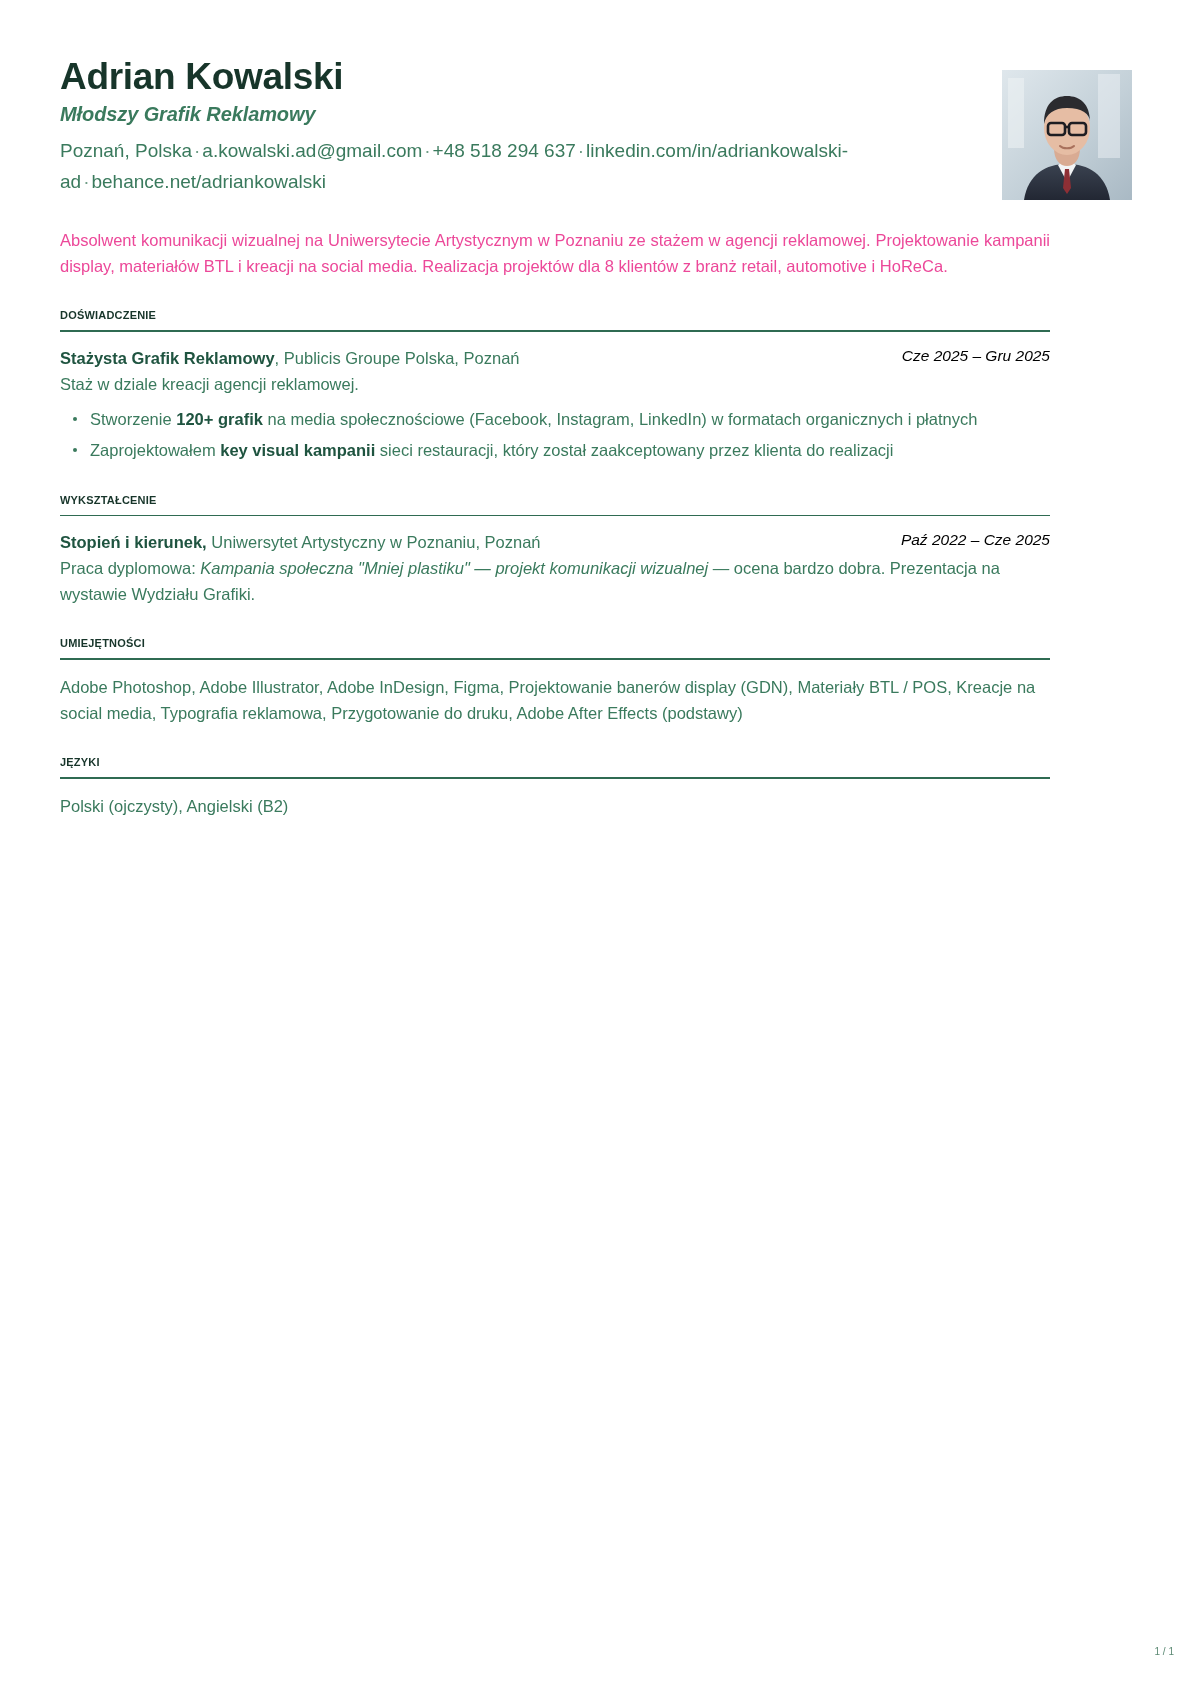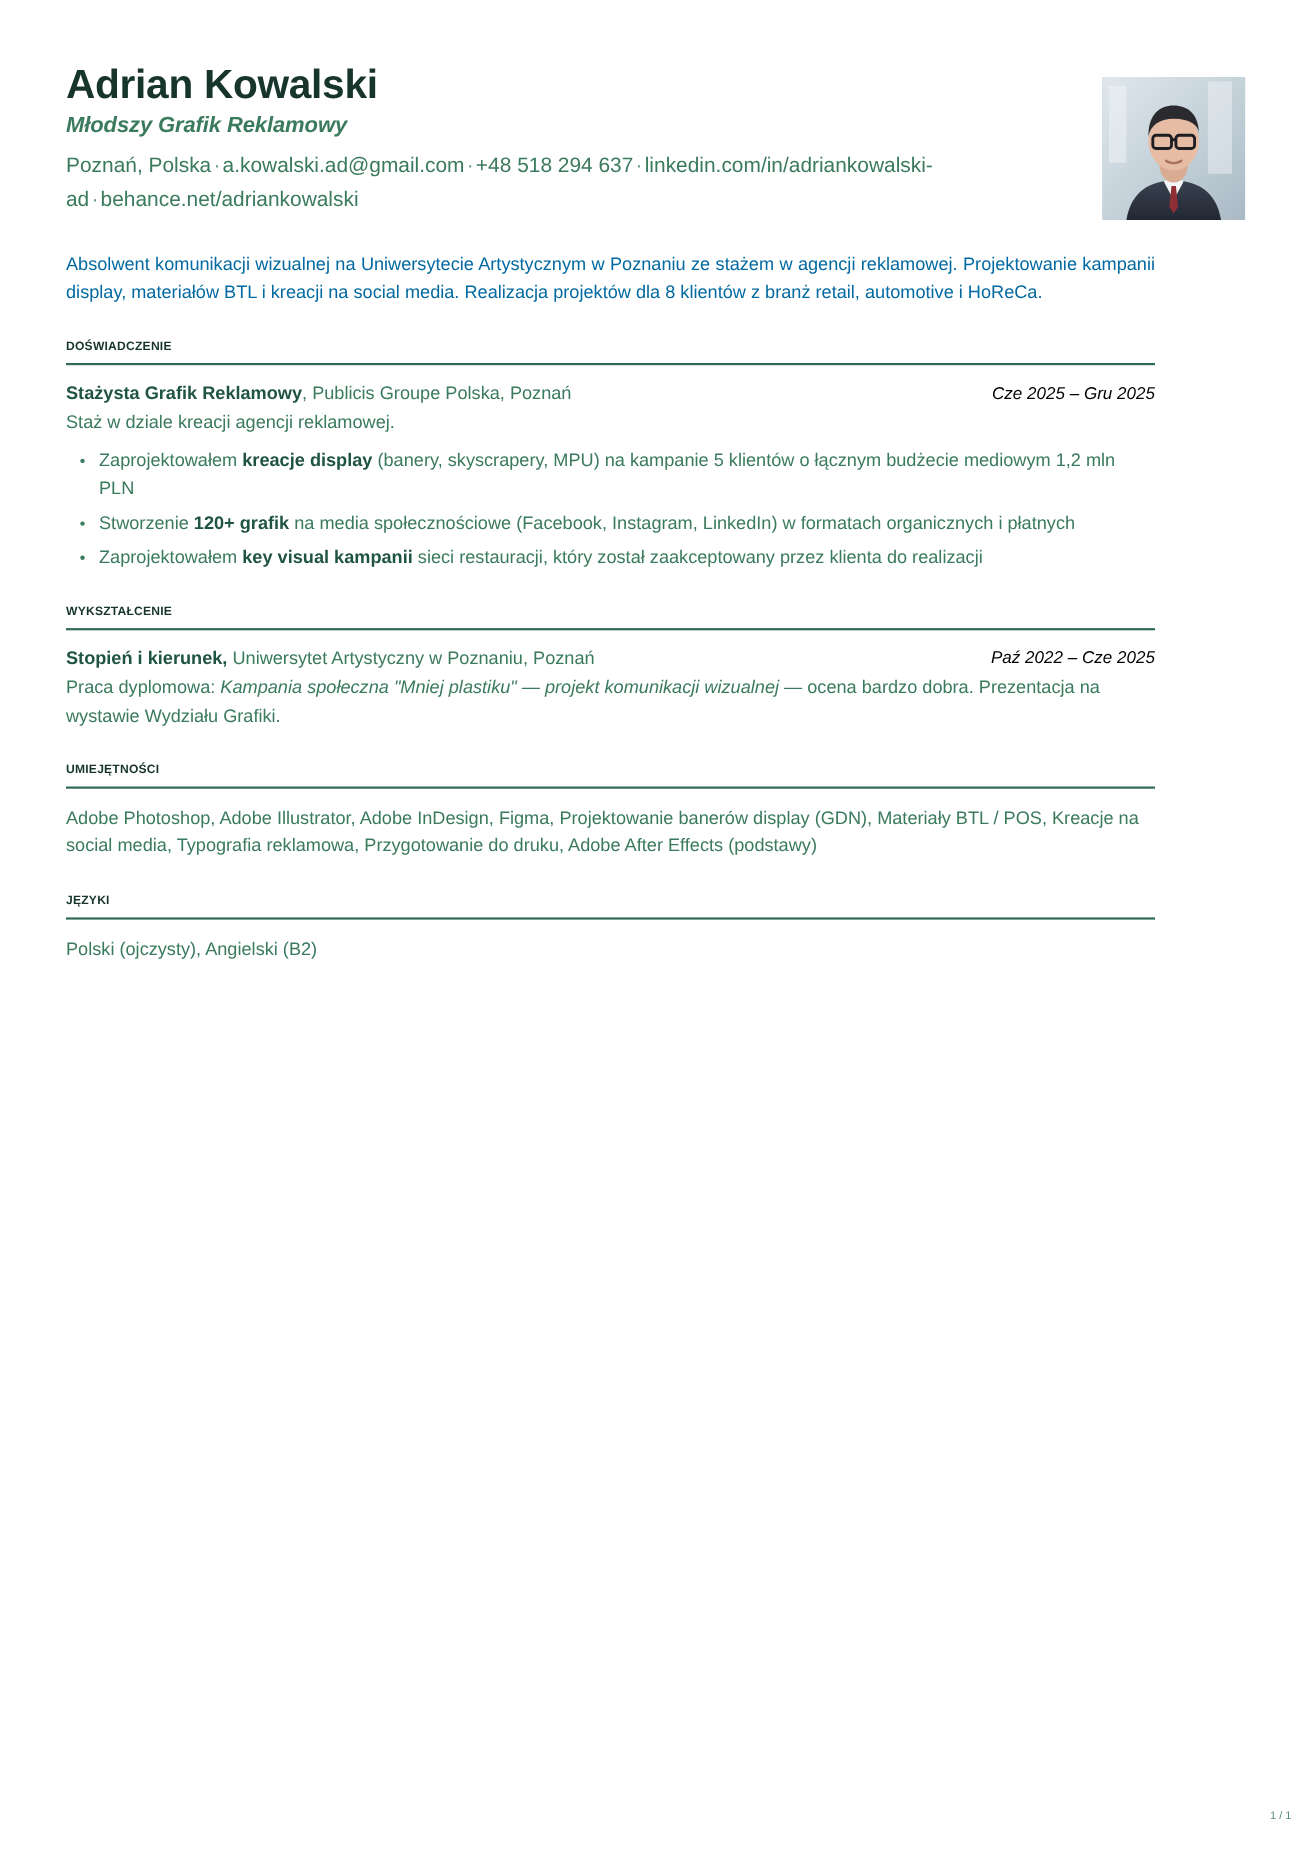--- a/index.html
+++ b/index.html
@@ -59,21 +59,21 @@
     right: -82px;
     width: 130px;
     height: 130px;
     overflow: hidden;
     background: #c8d3da;
   }
   .photo svg { display: block; }
   .summary {
     font-size: 16.5px;
     line-height: 1.56;
-    color: #0369a1;
+    color: #ec4899;
     margin: 22px 0 0 0;
     max-width: 1000px;
     text-align: justify;
     text-justify: inter-word;
   }
   .section {
     margin-top: 30px;
   }
   .section-title {
     font-size: 11px;
@@ -87,21 +87,21 @@
     background: #2f6b52;
     width: 100%;
     margin-bottom: 15px;
   }
   .entry {
     margin-bottom: 4px;
   }
   .entry-head {
     display: flex;
     justify-content: space-between;
-    align-items: center;
+    align-items: flex-start;
     gap: 30px;
   }
   .entry-heading {
     font-size: 16.5px;
     color: #3a7a5d;
     line-height: 1.4;
   }
   .entry-heading b {
     color: #1f5440;
     font-weight: bold;
@@ -221,21 +221,20 @@
     <div class="entry">
       <div class="entry-head">
         <div class="entry-heading">
           <b>Stażysta Grafik Reklamowy</b><span>, Publicis Groupe Polska, Poznań</span>
         </div>
         <div class="entry-date">Cze 2025 – Gru 2025</div>
       </div>
       <div class="entry-sub">Staż w dziale kreacji agencji reklamowej.</div>
 
       <ul class="bullets">
-        <li><span>Zaprojektowałem </span><b>kreacje display</b><span> (banery, skyscrapery, MPU) na kampanie 5 klientów o łącznym budżecie mediowym 1,2 mln PLN</span></li>
         <li><span>Stworzenie </span><b>120+ grafik</b><span> na media społecznościowe (Facebook, Instagram, LinkedIn) w formatach organicznych i płatnych</span></li>
         <li><span>Zaprojektowałem </span><b>key visual kampanii</b><span> sieci restauracji, który został zaakceptowany przez klienta do realizacji</span></li>
       </ul>
     </div>
   </div>
 
   <div class="section">
     <div class="section-title">WYKSZTAŁCENIE</div>
     <div class="rule"></div>
 

